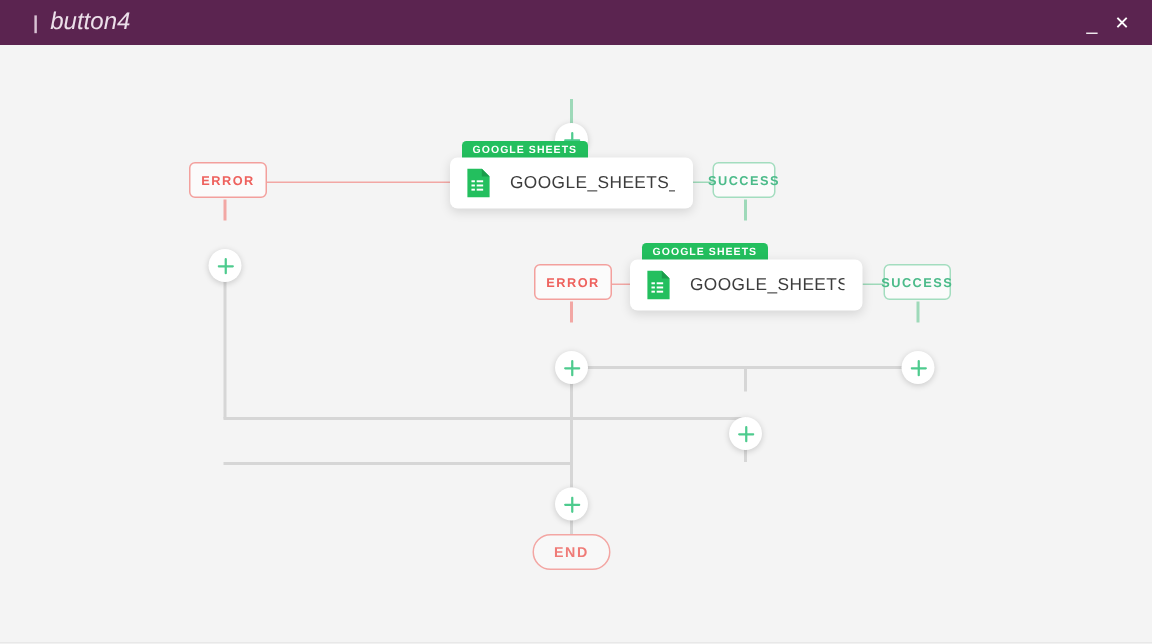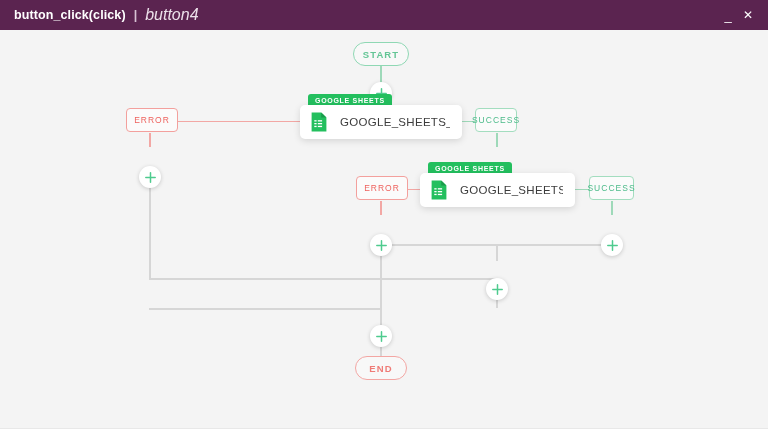--- a/index.html
+++ b/index.html
@@ -81,21 +81,21 @@
   }
   .pill-start { border: 1.4px solid #8fd8b4; color: #63c595; }
   .pill-end   { border: 1.4px solid #f3a6a3; color: #ef7b77; }
 
   
   .port {
     position: absolute;
     height: 24px; border-radius: 4px;
     background: #fbfbfb;
     display: flex; align-items: center; justify-content: center;
-    font-size: 8.5px; font-weight: normal; letter-spacing: 1px;
+    font-size: 8.5px; font-weight: bold; letter-spacing: 1px;
     z-index: 5; cursor: pointer;
   }
   .port-error   { border: 1.3px solid #f3a09d; color: #ee625e; }
   .port-success { border: 1.3px solid #a3ddbf; color: #4cbb8a; text-align: center; }
 
   
   .node { position: absolute; z-index: 7; }
   .node-badge {
     position: absolute; top: 0; left: 8px;
     height: 13px; padding: 0 7px;
@@ -116,21 +116,20 @@
   .node-icon { width: 18px; height: 20px; flex: 0 0 18px; margin-right: 12px; }
   .node-label {
     font-size: 11.5px; color: #3c3c3c; letter-spacing: .3px;
     white-space: nowrap; overflow: hidden;
   }
 </style>
 </head>
 <body>
 
 <div class="titlebar">
-  <span class="title-main">button_click(click)</span>
   <span class="title-sep">|</span>
   <span class="title-sub">button4</span>
   <span class="title-spacer"></span>
   <span class="win-btn win-min">_</span>
   <span class="win-btn">✕</span>
 </div>
 
 <div class="canvas">
 
   <div class="ln ln-v c-green" style="left:380px; top:36px;  height:17px;"></div>
@@ -160,23 +159,20 @@
 
   <div class="ln ln-v c-gray" style="left:496px; top:214px; height:17px;"></div>
   <div class="ln ln-v c-gray" style="left:496px; top:248px; height:2px;"></div>
 
   <div class="ln ln-h c-gray" style="left:149px; top:278px; width:232px;"></div>
   <div class="ln ln-v c-gray" style="left:496px; top:248px; height:30px;"></div>
   <div class="ln ln-v c-gray" style="left:380px; top:248px; height:30px;"></div>
   <div class="ln ln-v c-gray" style="left:380px; top:278px; height:17px;"></div>
   <div class="ln ln-v c-gray" style="left:380px; top:312px; height:14px;"></div>
 
-  <div class="pill pill-start" style="left:353px; top:12px; width:56px;">
-    <span>START</span>
-  </div>
 
   <div class="plus" style="left:370px; top:52px;">
     <svg width="11" height="11" viewBox="0 0 11 11">
       <path d="M5.5 0.8 V10.2 M0.8 5.5 H10.2" stroke="#4ecb8e" stroke-width="1.5" stroke-linecap="round"></path>
     </svg>
   </div>
   <div class="plus" style="left:139px; top:136px;">
     <svg width="11" height="11" viewBox="0 0 11 11">
       <path d="M5.5 0.8 V10.2 M0.8 5.5 H10.2" stroke="#4ecb8e" stroke-width="1.5" stroke-linecap="round"></path>
     </svg>

